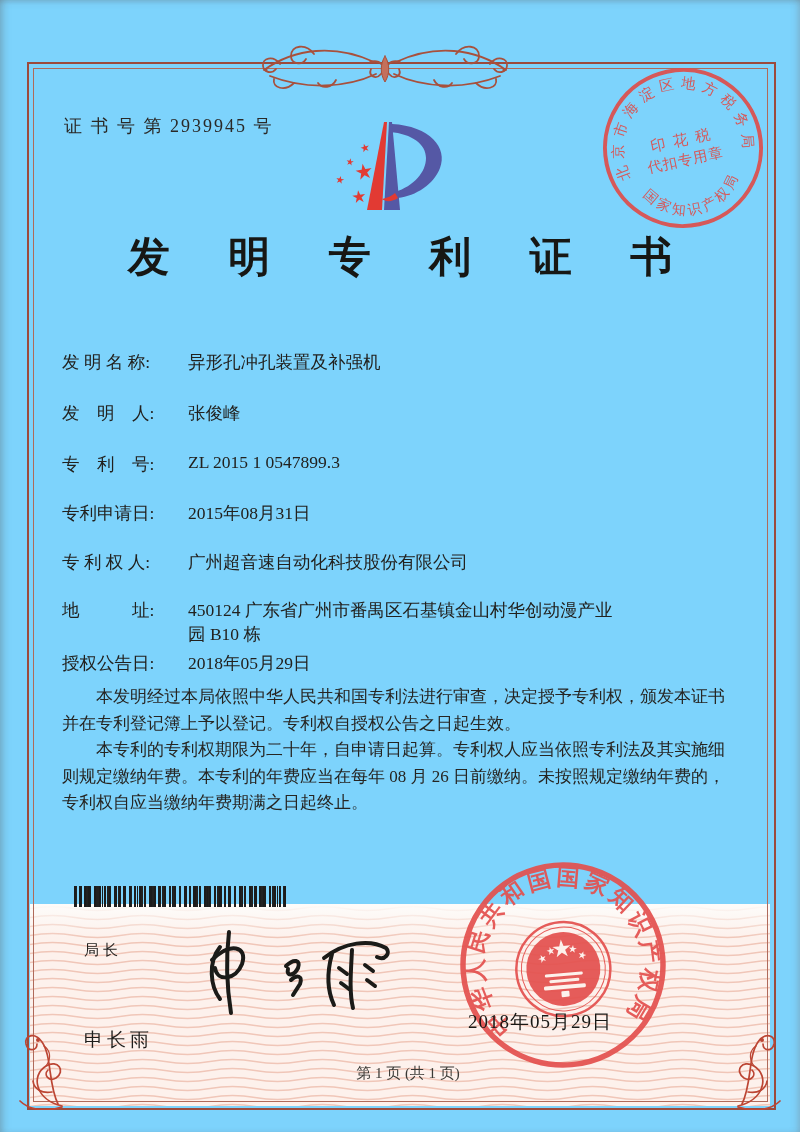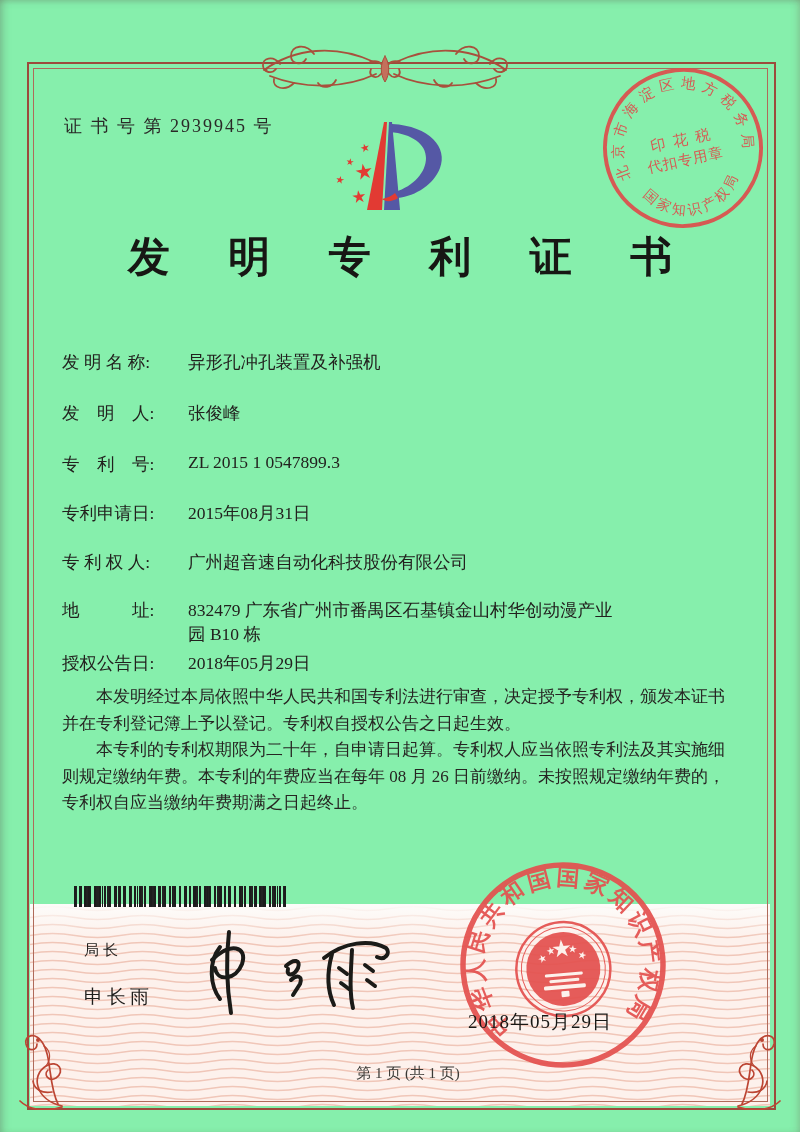--- a/index.html
+++ b/index.html
@@ -1,18 +1,18 @@
 <!DOCTYPE html>
 <html><head>
 <meta charset="utf-8">
 <style>
   html,body{margin:0;padding:0;background:#e8e6e2;}
   .page{
     position:relative;width:800px;height:1132px;margin:0 auto;
-    background:#86efac;overflow:hidden;
+    background:#7dd3fc;overflow:hidden;
     font-family:"Liberation Serif","DejaVu Serif",serif;color:#24231f;
     box-shadow:inset 7px 0 8px -5px rgba(90,80,75,.35),
                inset -6px 0 8px -5px rgba(120,90,80,.30),
                inset 0 5px 7px -4px rgba(90,80,75,.25);
   }
   .abs{position:absolute;}
   .frame-outer{
     left:27px;top:62px;width:745px;height:1044px;
     border:2px solid #9c4a3c;
   }
@@ -34,21 +34,21 @@
   .paras p{margin:0;text-indent:2em;font-size:17px;line-height:26.5px;color:#262522;}
   .barcode{
     left:74px;top:886px;width:214px;height:21px;
     background-image:
       repeating-linear-gradient(90deg,#1c1c1c 0 2px,rgba(0,0,0,0) 2px 5px),
       repeating-linear-gradient(90deg,#1c1c1c 0 1px,rgba(0,0,0,0) 1px 7px),
       repeating-linear-gradient(90deg,#222 0 3px,rgba(0,0,0,0) 3px 11px);
   }
   .sig-title{left:84px;top:941px;font-size:15px;letter-spacing:4px;
     font-family:"Liberation Sans","DejaVu Sans",sans-serif;color:#1e1d1b;z-index:4;}
-  .sig-name{left:84px;top:984px;font-size:19px;letter-spacing:4px;
+  .sig-name{left:84px;top:1027px;font-size:19px;letter-spacing:4px;
     font-family:"Liberation Sans","DejaVu Sans",sans-serif;color:#1e1d1b;z-index:4;}
   .seal-date{left:468px;top:1009px;font-size:19px;letter-spacing:1px;color:#181815;z-index:6;}
   .footer{left:0;right:0;top:1064px;text-align:center;font-size:15px;color:#3a3935;z-index:4;padding-left:16px;}
   svg{display:block;}
   .z1{z-index:1}.z2{z-index:2}.z3{z-index:3}.z5{z-index:5}
   text{font-family:"Liberation Serif","DejaVu Serif",serif;}
 </style>
 </head>
 <body>
 
@@ -165,21 +165,21 @@
   <div class="abs field-row z3" style="top:452px;">
     <span class="field-label">专　利　号:</span><span class="field-value">ZL 2015 1 0547899.3</span>
   </div>
   <div class="abs field-row z3" style="top:501px;">
     <span class="field-label">专利申请日:</span><span class="field-value">2015年08月31日</span>
   </div>
   <div class="abs field-row z3" style="top:550px;">
     <span class="field-label">专 利 权 人:</span><span class="field-value">广州超音速自动化科技股份有限公司</span>
   </div>
   <div class="abs field-row z3" style="top:598px;">
-    <span class="field-label">地　　　址:</span><span class="field-value">832479 广东省广州市番禺区石基镇金山村华创动漫产业</span>
+    <span class="field-label">地　　　址:</span><span class="field-value">450124 广东省广州市番禺区石基镇金山村华创动漫产业</span>
     <div class="addr-line2">园 B10 栋</div>
   </div>
   <div class="abs field-row z3" style="top:651px;">
     <span class="field-label">授权公告日:</span><span class="field-value">2018年05月29日</span>
   </div>
 
   <div class="abs paras z3">
     <p>本发明经过本局依照中华人民共和国专利法进行审查，决定授予专利权，颁发本证书并在专利登记簿上予以登记。专利权自授权公告之日起生效。</p>
     <p>本专利的专利权期限为二十年，自申请日起算。专利权人应当依照专利法及其实施细则规定缴纳年费。本专利的年费应当在每年 08 月 26 日前缴纳。未按照规定缴纳年费的，专利权自应当缴纳年费期满之日起终止。</p>
   </div>

